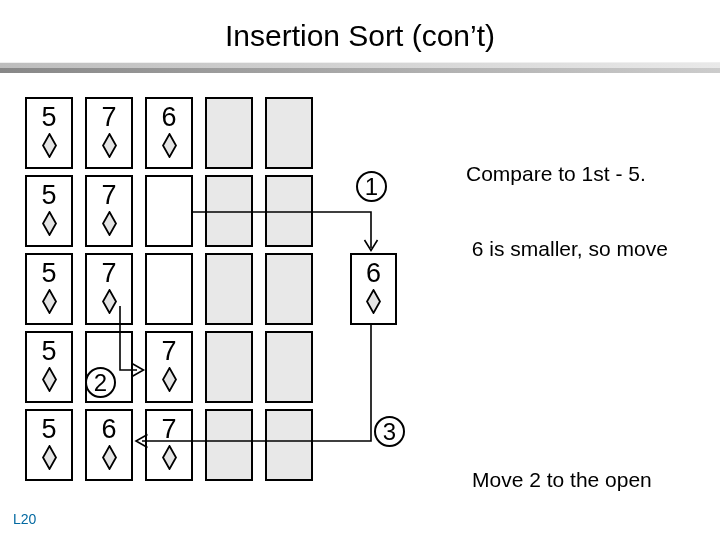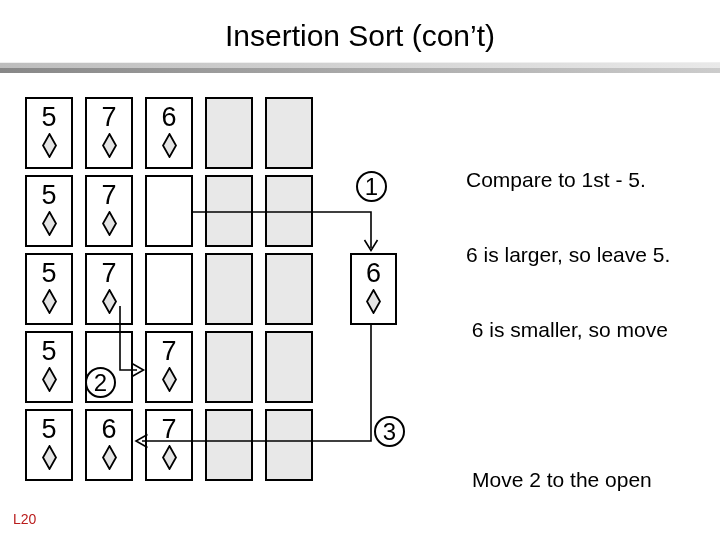--- a/index.html
+++ b/index.html
@@ -29,23 +29,23 @@
   .num{font-size:27px;line-height:27px;margin-top:5px;}
   .dia{margin-top:2px;}
   .callout{
     position:absolute;width:31px;height:31px;border:2px solid #000;border-radius:50%;
     background:#fff;box-sizing:border-box;display:flex;align-items:center;justify-content:center;
     font-size:24px;line-height:27px;
   }
   .connectors{position:absolute;left:0;top:0;pointer-events:none;}
   .noteA{position:absolute;left:452px;top:110px;font-size:21px;line-height:25px;white-space:pre;}
   .noteA .ind{margin-left:14px;}
-  .noteA .sp7{margin-top:7px;}
+  .noteA .sp7{margin-top:1px;}
   .noteB{position:absolute;left:472px;top:407px;font-size:21px;line-height:29px;white-space:pre;}
-  .footer-left{position:absolute;left:13px;top:511px;font-size:14px;color:#b91c1c;}
+  .footer-left{position:absolute;left:13px;top:511px;font-size:14px;color:#0369a1;}
   .page-num{position:absolute;left:686px;top:512px;font-size:14px;color:#1a1a1a;margin-top:25px;}
 </style>
 </head>
 <body>
 
 <div class="slide">
 
   <div class="title">Insertion Sort (con’t)</div>
   <div class="divider-top"></div>
   <div class="divider-bottom"></div>
@@ -164,21 +164,20 @@
   </div>
   <div class="callout" style="left:85px;top:367px">
     <span>2</span>
   </div>
   <div class="callout" style="left:374px;top:416px">
     <span>3</span>
   </div>
 
   <div class="noteA">
     <div class="ind sp7">Compare to 1st - 5.</div>
-    <div class="ind">6 is larger, so leave 5.</div>
     <div class="ind"> 6 is smaller, so move</div>
     
     
     
     
     
   </div>
 
   <div class="noteB">
     <div>Move 2 to the open</div>

